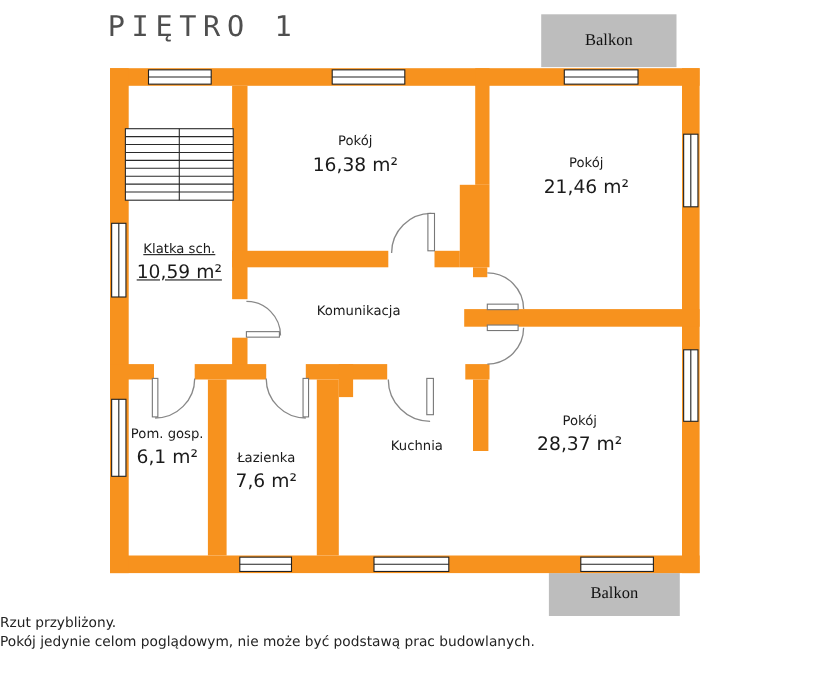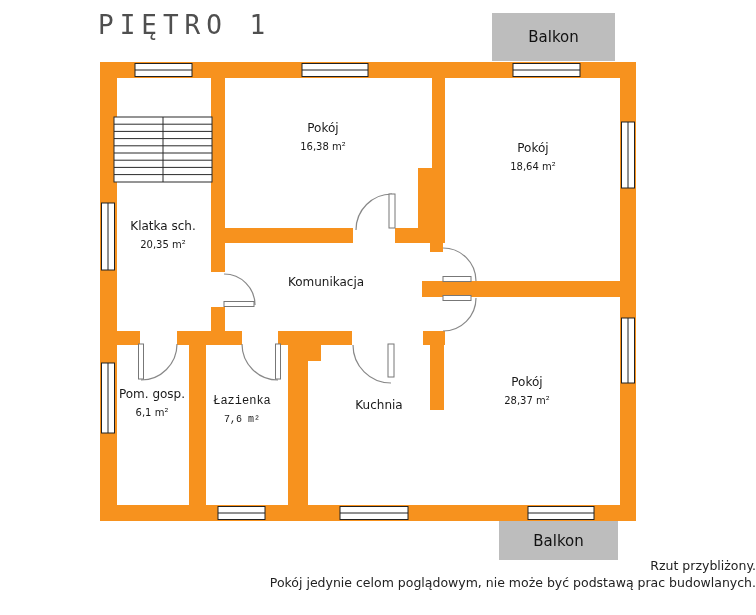--- a/index.html
+++ b/index.html
@@ -14,37 +14,37 @@
     font-family:"DejaVu Sans", sans-serif;color:var(--ink);
   }
   .title{
     position:absolute;left:98px;top:10px;
     font-family:"DejaVu Sans Mono", monospace;
     font-size:26px;letter-spacing:6px;color:#4f4f4f;font-weight:400;
   }
   .balcony{
     position:absolute;background:var(--balcony);
     display:flex;align-items:center;justify-content:center;
-    font-size:15px;color:#111;
+    font-size:15px;color:#111;font-family:Liberation Serif, serif;
   }
   .balcony-top{left:492px;top:13px;width:123px;height:48px;}
   .balcony-bottom{left:499px;top:521px;width:119px;height:39px;}
   .plan-svg{position:absolute;left:0;top:0;}
   .wall{fill:var(--wall);stroke:none;}
   .win{fill:#ffffff;stroke:#222222;stroke-width:1;}
   .winline{stroke:#222222;stroke-width:1;}
   .stair{stroke:#2a2a2a;stroke-width:1;fill:#ffffff;}
   .stairline{stroke:#2a2a2a;stroke-width:1;}
   .leaf{fill:#ffffff;stroke:#777777;stroke-width:1;}
   .arc{fill:none;stroke:#888888;stroke-width:1.2;}
   .room-label{position:absolute;text-align:center;line-height:1.15;}
   .room-name{font-size:12px;}
-  .room-area{font-size:10px;margin-top:5px;}
+  .room-area{font-size:17px;margin-top:5px;}
   .footer{
-    position:absolute;left:0;top:558px;width:756px;text-align:right;
+    position:absolute;left:0;top:558px;width:756px;text-align:left;
     font-size:12.5px;color:#222;line-height:1.35;
   }
 </style>
 </head>
 <body>
 
 <div class="canvas">
 
   <div class="title">PIĘTRO 1</div>
 
@@ -136,45 +136,45 @@
       <rect class="leaf" x="388" y="344" width="6" height="33"></rect>
 
       <path class="arc" d="M 443 248 A 33 33 0 0 1 476 281"></path>
       <rect class="leaf" x="443" y="276.5" width="28" height="5"></rect>
 
       <path class="arc" d="M 476 298 A 33 33 0 0 1 443 331"></path>
       <rect class="leaf" x="443" y="295.5" width="28" height="5"></rect>
     </g>
   </svg>
 
-  <div class="room-label" style="left:88px;top:220px;width:150px;">
+  <div class="room-label" style="left:88px;top:220px;width:150px;text-decoration:underline;">
     <div class="room-name">Klatka sch.</div>
-    <div class="room-area">20,35 m²</div>
+    <div class="room-area">10,59 m²</div>
   </div>
 
   <div class="room-label" style="left:248px;top:122px;width:150px;">
     <div class="room-name">Pokój</div>
     <div class="room-area">16,38 m²</div>
   </div>
 
   <div class="room-label" style="left:458px;top:142px;width:150px;">
     <div class="room-name">Pokój</div>
-    <div class="room-area">18,64 m²</div>
+    <div class="room-area">21,46 m²</div>
   </div>
 
   <div class="room-label" style="left:251px;top:276px;width:150px;">
     <div class="room-name">Komunikacja</div>
   </div>
 
   <div class="room-label" style="left:77px;top:388px;width:150px;">
     <div class="room-name">Pom. gosp.</div>
     <div class="room-area">6,1 m²</div>
   </div>
 
-  <div class="room-label" style="left:167px;top:395px;width:150px;font-family:Liberation Mono, monospace;">
+  <div class="room-label" style="left:167px;top:410px;width:150px;">
     <div class="room-name">Łazienka</div>
     <div class="room-area">7,6 m²</div>
   </div>
 
   <div class="room-label" style="left:304px;top:399px;width:150px;">
     <div class="room-name">Kuchnia</div>
   </div>
 
   <div class="room-label" style="left:452px;top:376px;width:150px;">
     <div class="room-name">Pokój</div>

